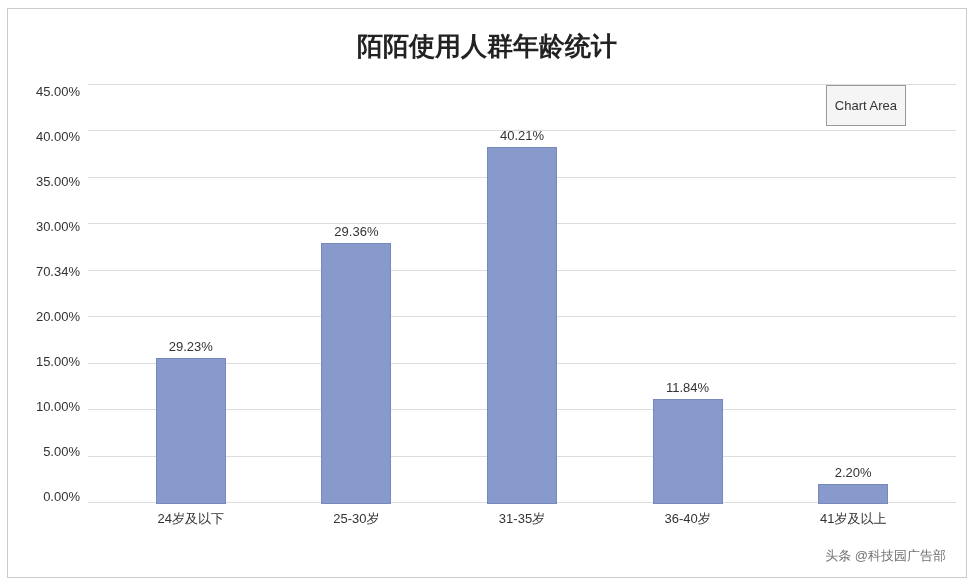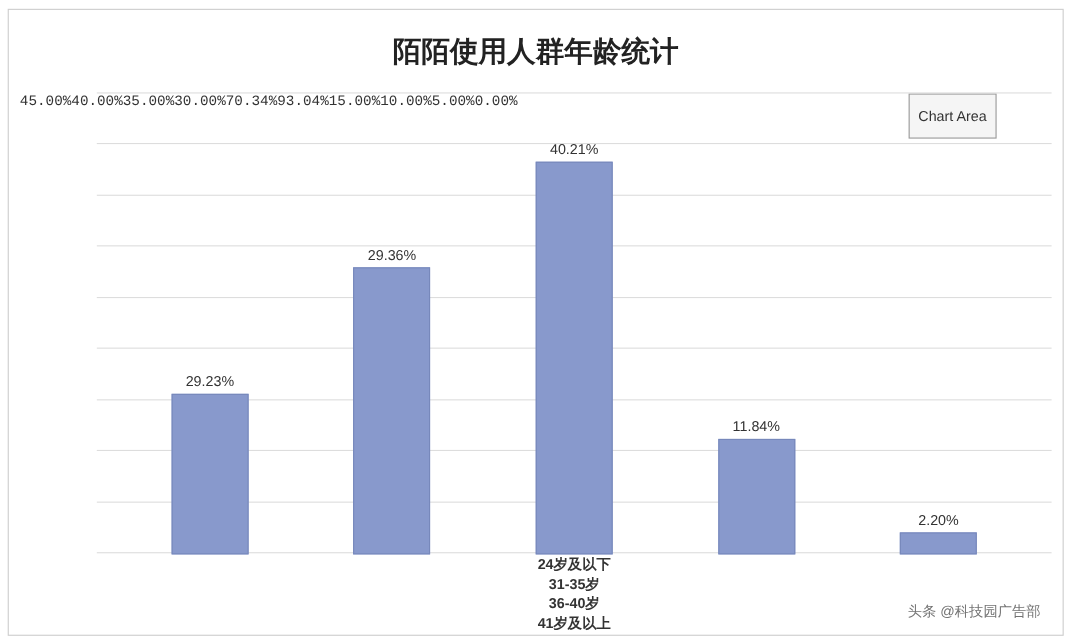--- a/index.html
+++ b/index.html
@@ -49,27 +49,26 @@
       width: 100%;
       height: 460px;
       margin-top: 0;
       position: relative;
     }
 
     .y-axis {
       width: 70px;
       height: 100%;
       display: flex;
-      flex-direction: row;
+      flex-direction: column;
       justify-content: space-between;
-      align-items: flex-start;
+      align-items: flex-end;
       padding-right: 8px;
       padding-bottom: 30px;
       padding-top: 10px;
-      font-family: Liberation Mono, monospace;
     }
 
     .y-label {
       font-size: 13px;
       color: #333;
     }
 
     .chart-plot {
       flex: 1;
       height: 100%;
@@ -131,24 +130,22 @@
       border: 1px solid #7788bb;
     }
 
     .x-labels {
       position: absolute;
       bottom: 0;
       left: 0;
       right: 0;
       height: 30px;
       display: flex;
-      flex-direction: column;
       justify-content: space-around;
       padding: 0 20px;
-      font-weight: bold;
     }
 
     .x-label {
       flex: 1;
       display: flex;
       align-items: center;
       justify-content: center;
       font-size: 13px;
       color: #333;
     }
@@ -168,21 +165,21 @@
   <div class="chart-title">陌陌使用人群年龄统计</div>
   <div class="chart-area-label">Chart Area</div>
 
   <div class="chart-body">
     <div class="y-axis" id="y-axis">
         <div class="y-label">45.00%</div>
         <div class="y-label">40.00%</div>
         <div class="y-label">35.00%</div>
         <div class="y-label">30.00%</div>
         <div class="y-label">70.34%</div>
-        <div class="y-label">93.04%</div>
+        <div class="y-label">20.00%</div>
         <div class="y-label">15.00%</div>
         <div class="y-label">10.00%</div>
         <div class="y-label">5.00%</div>
         <div class="y-label">0.00%</div>
       </div>
     <div class="chart-plot">
       <div class="grid-lines" id="grid-lines">
           <div class="grid-line"></div>
           <div class="grid-line"></div>
           <div class="grid-line"></div>
@@ -211,20 +208,21 @@
             <div class="bar-value">11.84%</div>
             <div class="bar" style="height: 105px;"></div>
           </div>
           <div class="bar-group">
             <div class="bar-value">2.20%</div>
             <div class="bar" style="height: 20px;"></div>
           </div>
         </div>
       <div class="x-labels" id="x-labels">
           <div class="x-label">24岁及以下</div>
+          <div class="x-label">25-30岁</div>
           <div class="x-label">31-35岁</div>
           <div class="x-label">36-40岁</div>
           <div class="x-label">41岁及以上</div>
         </div>
     </div>
   </div>
 
   <div class="watermark">头条 @科技园广告部</div>
 </div>
 

